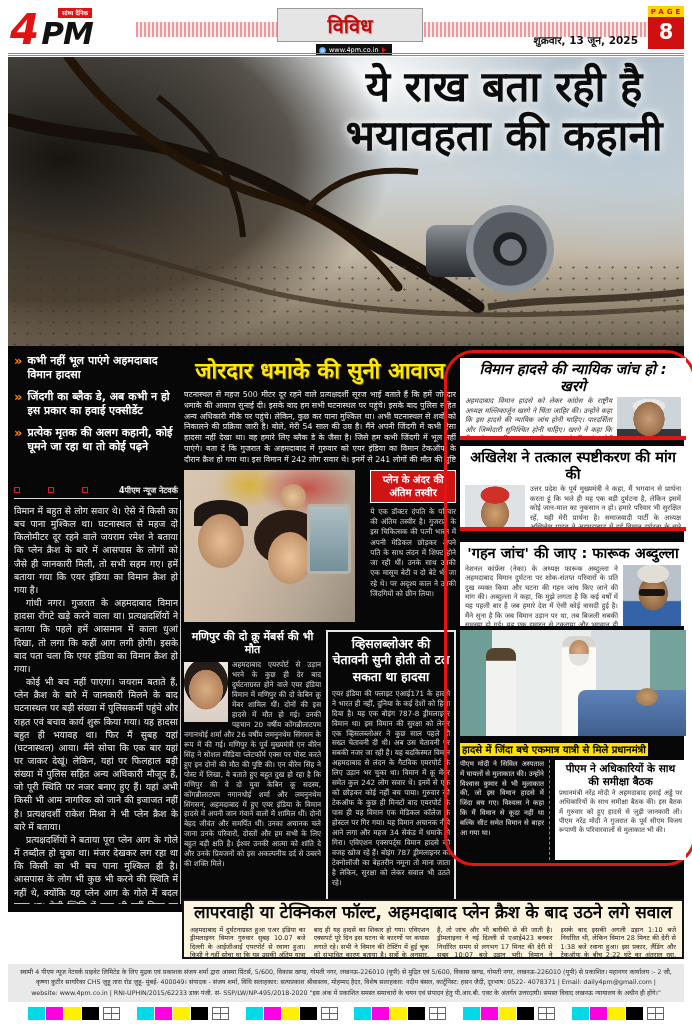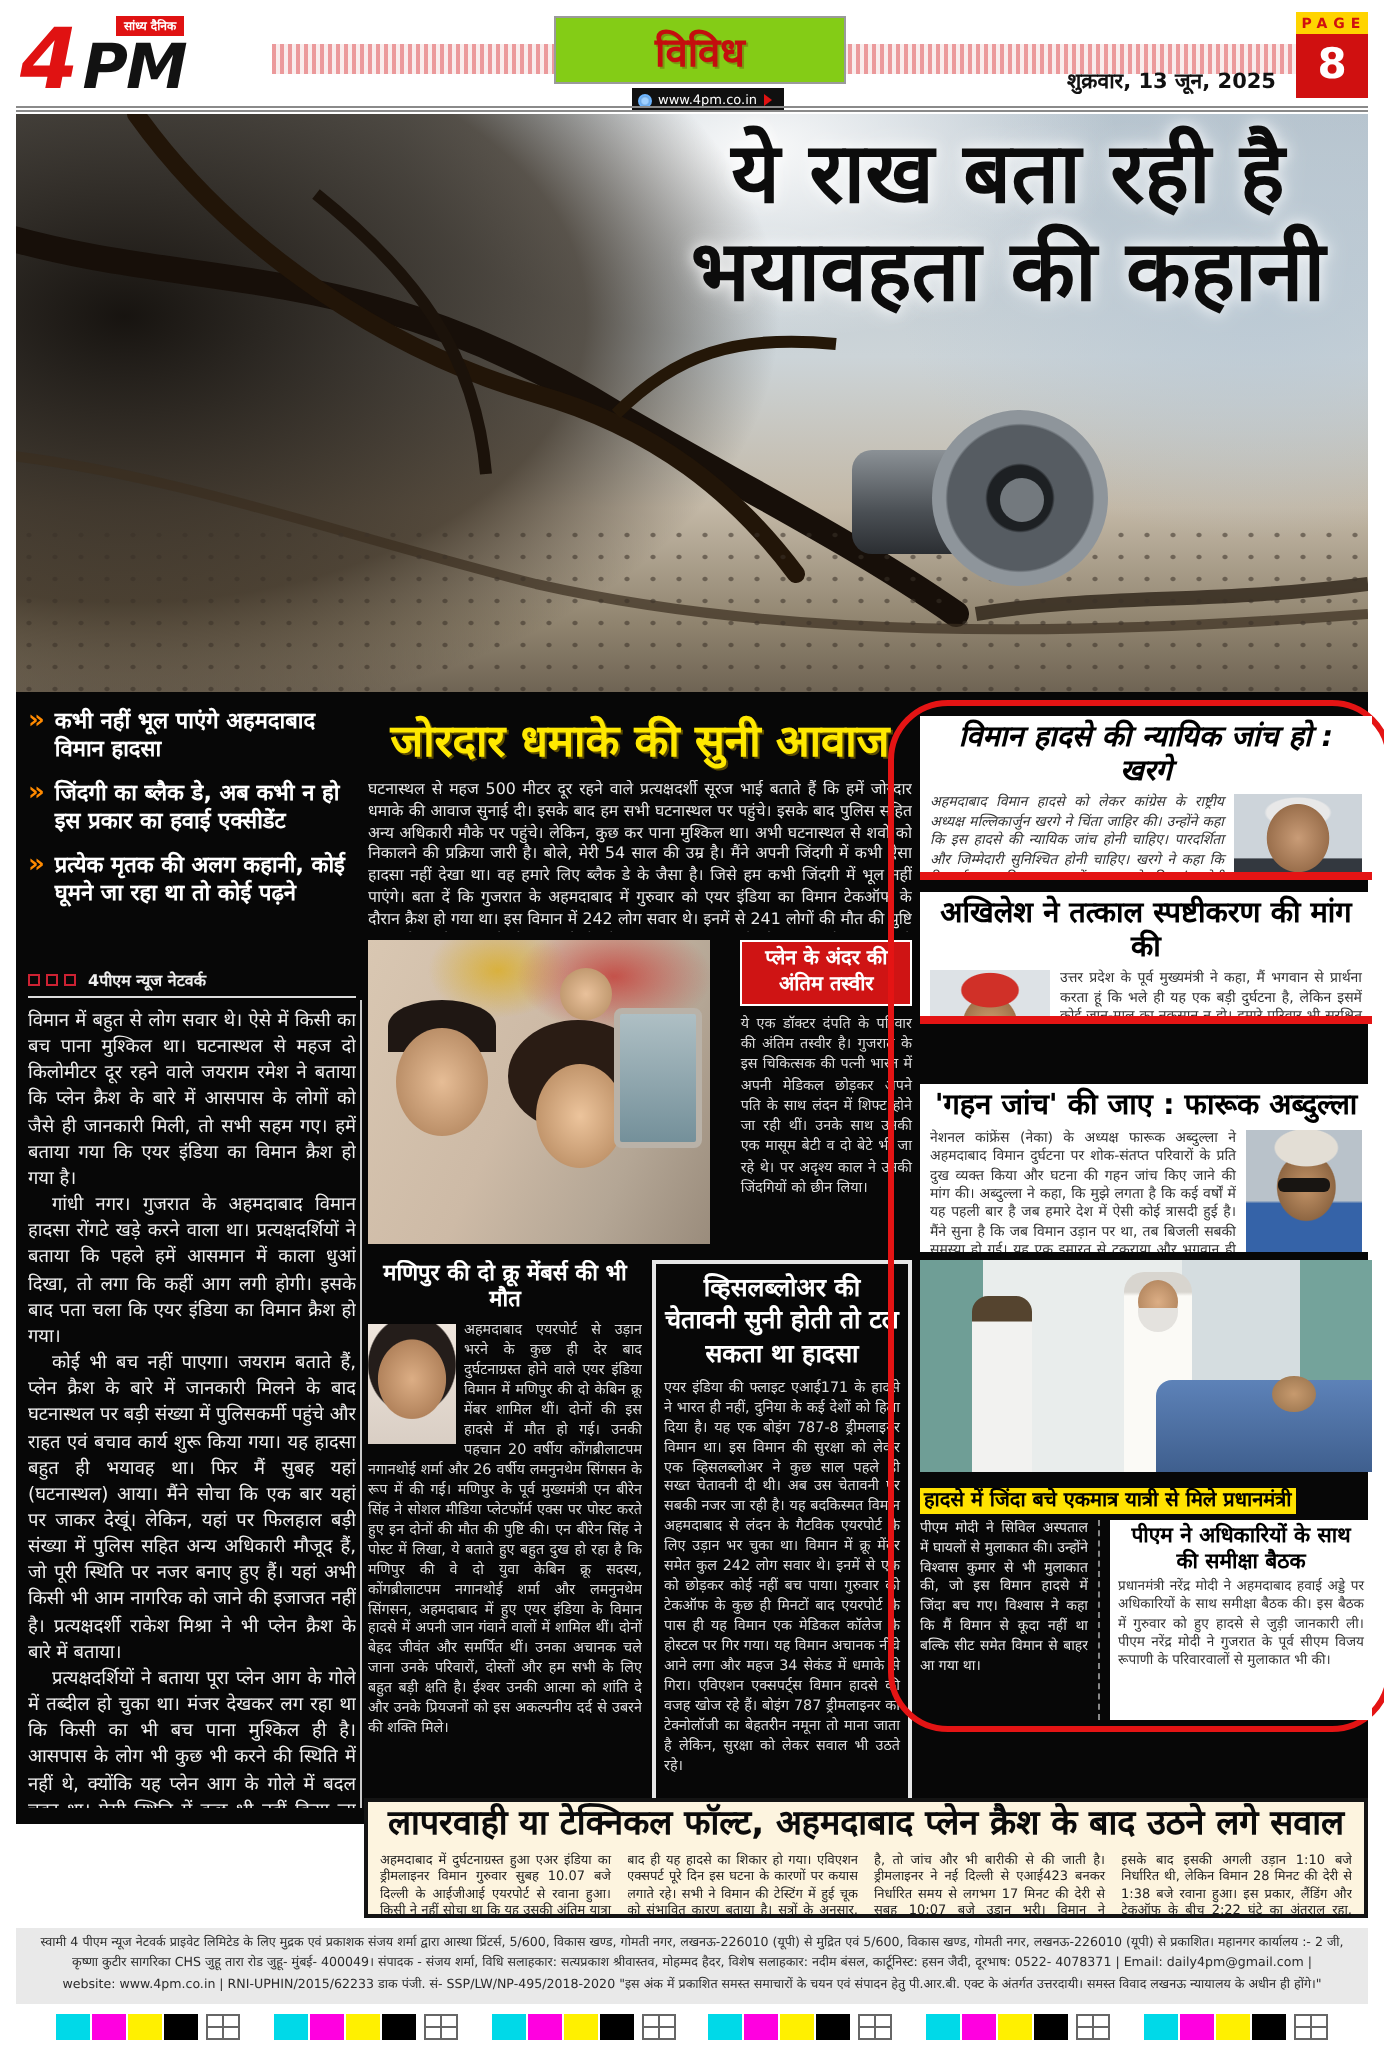--- a/index.html
+++ b/index.html
@@ -8,21 +8,21 @@
   .page { position:relative; width:692px; height:1024px; background:#fff; overflow:hidden; }
 
   
   .masthead { position:absolute; top:6px; left:8px; width:676px; height:48px; }
   .logo { position:absolute; left:2px; top:2px; width:130px; height:46px; }
   .logo-4 { font-size:42px; font-weight:900; font-style:italic; color:#e01212; line-height:44px; }
   .logo-pm { font-size:31px; font-weight:900; font-style:italic; color:#121212; letter-spacing:-1px; margin-left:2px; }
   .logo-tag { position:absolute; left:48px; top:0; background:#e01212; color:#fff; font-size:6px; font-weight:700; padding:1px 4px; }
   .stripe { position:absolute; left:128px; top:16px; width:512px; height:15px;
             background:repeating-linear-gradient(90deg,#e8888a 0 2px, #f8e9e9 2px 4px); opacity:.85; }
-  .section-box { position:absolute; left:269px; top:2px; width:146px; height:34px; background:#84cc16;
+  .section-box { position:absolute; left:269px; top:2px; width:146px; height:34px; background:#e5e5e5;
                  border:1px solid #9a9a9a; display:flex; align-items:center; justify-content:center; }
   .section-box span { color:#c40e0e; font-size:20px; font-weight:900; text-shadow:1px 1px 0 #55050540; }
   .url-bar { position:absolute; left:308px; top:38px; width:76px; height:12px; background:#101010; color:#fff;
              font-size:6.5px; display:flex; align-items:center; gap:3px; padding:0 3px; }
   .globe { width:7px; height:7px; border-radius:50%; border:1px solid #6db5ff;
            background:radial-gradient(circle,#9fd0ff 0 40%, #2a6fb8 100%); }
   .cursor { width:0; height:0; border-left:4px solid #e01212; border-top:3px solid transparent; border-bottom:3px solid transparent; }
   .issue-date { position:absolute; right:46px; top:27px; font-size:10.5px; font-weight:700; color:#111; }
   .pagebox { position:absolute; right:0; top:0; width:36px; height:46px; }
   .pagebox .pl { background:#ffd400; color:#d01010; font-size:7px; font-weight:900; letter-spacing:3px;
@@ -52,21 +52,21 @@
                    text-shadow:0 0 7px rgba(255,255,255,.85), 0 0 14px rgba(255,255,255,.6); }
 
   
   .band { position:absolute; top:346px; left:8px; width:676px; height:566px; background:#070707; }
 
   
   .bullets { position:absolute; left:6px; top:8px; width:164px; list-style:none; }
   .bullets li { display:flex; gap:5px; margin-bottom:8px; }
   .bullets .chev { color:#ff8a00; font-size:13px; font-weight:900; line-height:1.1; }
   .bullets .btxt { color:#fff; font-size:11px; font-weight:800; line-height:1.28; }
-  .byline-row { position:absolute; left:6px; top:138px; width:164px; display:flex; justify-content:flex-start;
+  .byline-row { position:absolute; left:6px; top:138px; width:164px; display:flex; justify-content:space-between;
                 align-items:center; gap:3px; }
   .sq { width:6px; height:6px; border:1.4px solid #c23; display:inline-block; }
   .byline-row span.bl { color:#eee; font-size:8px; font-weight:800; margin-left:3px; }
   .left-divider { position:absolute; left:6px; top:152px; width:164px; border-top:1.5px solid #dcdcdc; }
   .left-paras { position:absolute; left:6px; top:158px; width:164px; height:400px; overflow:hidden;
                 color:#f1f1f1; font-size:9.2px; line-height:1.43; text-align:justify; }
   .left-paras p { margin:0; }
   .left-paras p + p { text-indent:12px; }
   .vrule { position:absolute; left:172px; top:154px; height:404px; width:1px; background:#c9c9c9; }
 
@@ -108,21 +108,21 @@
   .whistle-box .wbody { margin-top:4px; color:#dedede; font-size:7.2px; line-height:1.38; text-align:justify; }
 
   
   .bracket { position:absolute; left:436px; top:4px; width:252px; height:516px;
              border:3px solid #e41414; border-radius:30px; }
   .rcard { position:absolute; left:452px; width:226px; background:#fff; padding:3px 5px; overflow:hidden; }
   .rcard h3 { font-size:14.5px; font-weight:900; color:#000; text-align:center; line-height:1.15; }
   .rrow { display:flex; gap:5px; margin-top:3px; }
   .rbody { flex:1; font-size:7px; line-height:1.35; color:#333; text-align:justify; }
   .kharge { top:12px; height:82px; border-bottom:4px solid #e41414;font-style:italic; }
-  .akhilesh { top:100px; height:66px; border-bottom:4px solid #e41414; }
+  .akhilesh { top:100px; height:85px; border-bottom:4px solid #e41414; }
   .farooq { top:196px; height:84px; }
   .pphoto { flex:none; position:relative; overflow:hidden; }
   .ph-kharge { width:64px; height:58px;
     background:radial-gradient(ellipse 22px 24px at 50% 38%, #c99c77, #9a6f4c 70%, transparent 72%),
                radial-gradient(ellipse 26px 12px at 50% 16%, #e8e8e8 60%, transparent 65%),
                linear-gradient(#cdd4da 55%, #33383f 56%); }
   .ph-akhilesh { width:60px; height:72px;
     background:radial-gradient(ellipse 20px 12px at 50% 14%, #d03028 70%, transparent 74%),
                radial-gradient(ellipse 19px 22px at 50% 40%, #d2a173, #a1734b 72%, transparent 75%),
                linear-gradient(#dde2e6 58%, #23272e 60%); }

